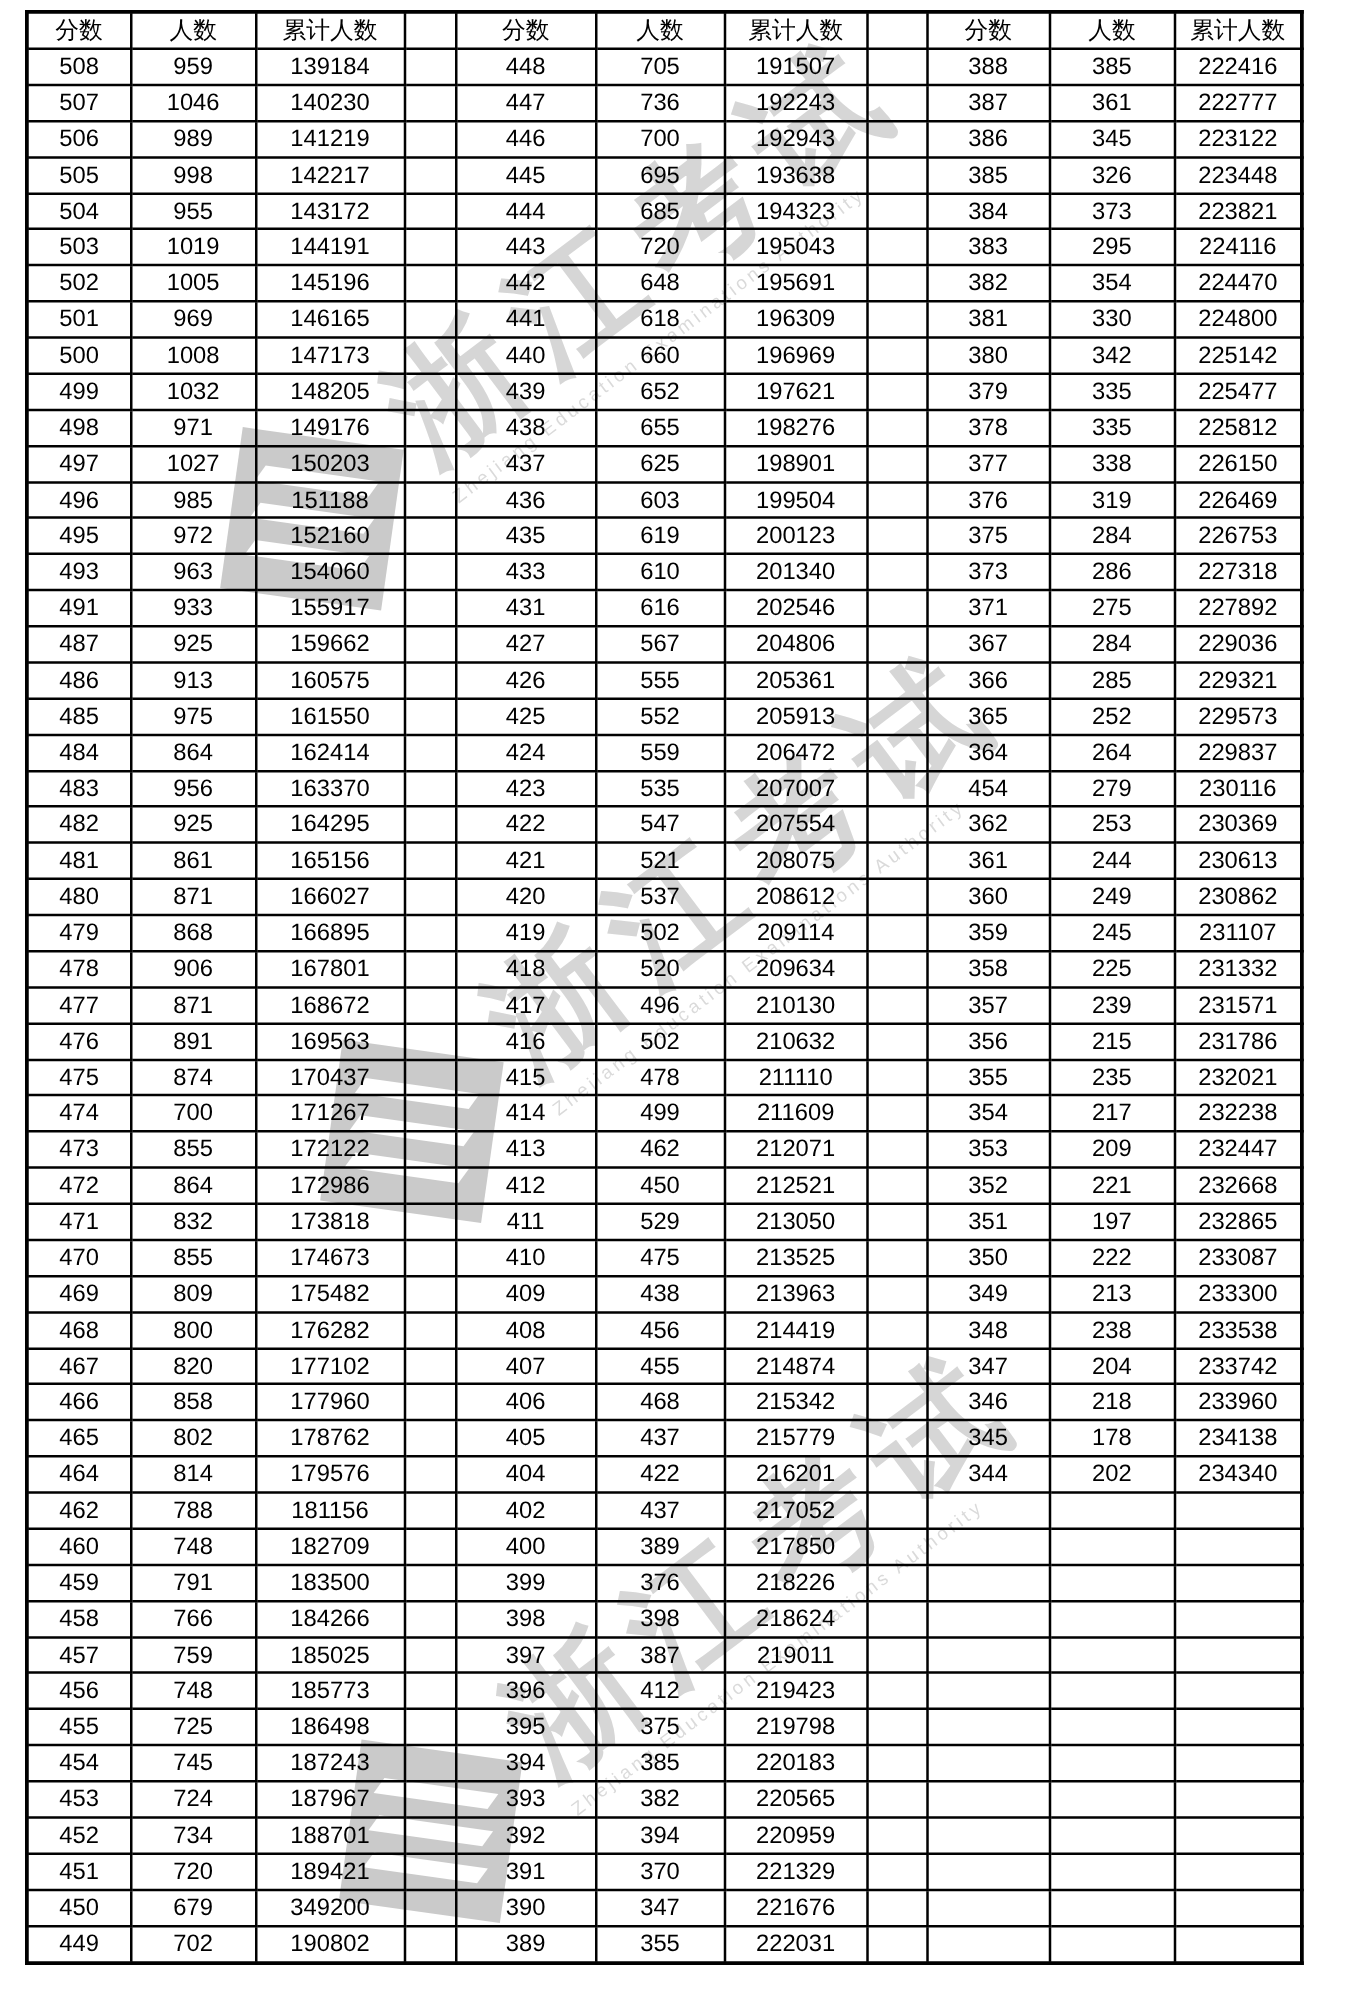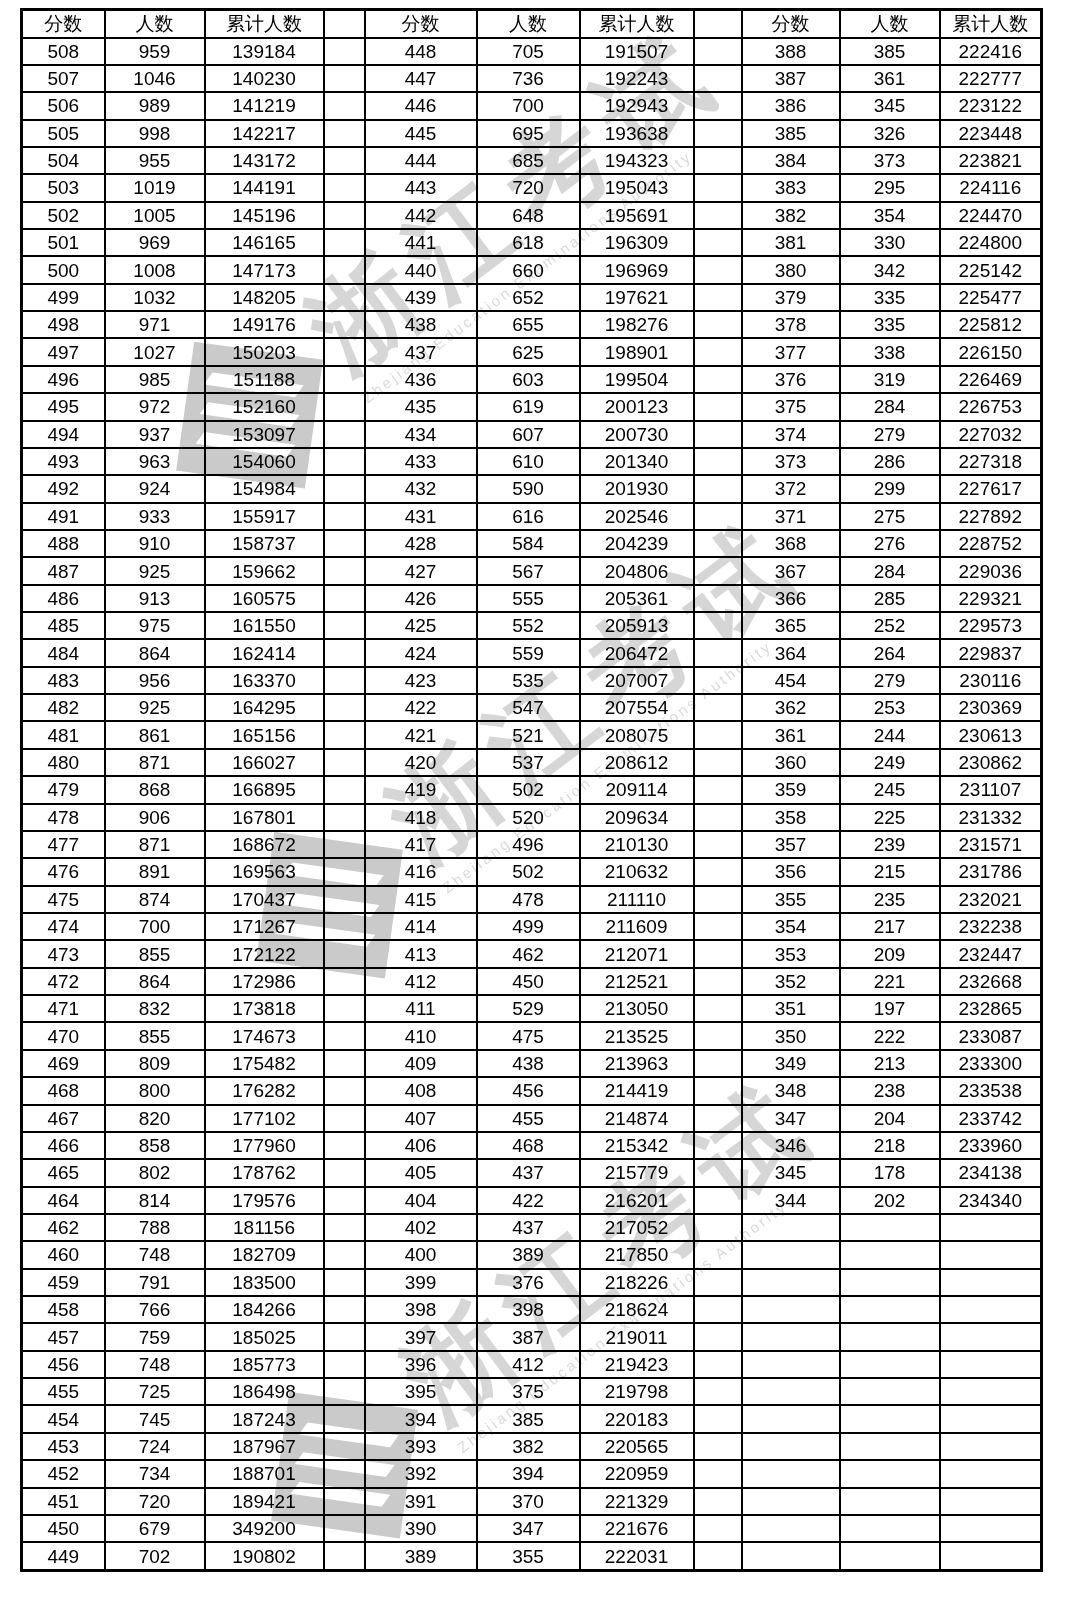--- a/index.html
+++ b/index.html
@@ -343,83 +343,44 @@
         <td data-name="separator-cell"></td>
         <td data-name="score-cell">435</td>
         <td data-name="count-cell">619</td>
         <td data-name="cumulative-cell">200123</td>
         <td data-name="separator-cell"></td>
         <td data-name="score-cell">375</td>
         <td data-name="count-cell">284</td>
         <td data-name="cumulative-cell">226753</td>
       </tr>
       <tr data-name="table-row">
-        <td data-name="score-cell">494</td>
-        <td data-name="count-cell">937</td>
-        <td data-name="cumulative-cell">153097</td>
-        <td data-name="separator-cell"></td>
-        <td data-name="score-cell">434</td>
-        <td data-name="count-cell">607</td>
-        <td data-name="cumulative-cell">200730</td>
-        <td data-name="separator-cell"></td>
-        <td data-name="score-cell">374</td>
-        <td data-name="count-cell">279</td>
-        <td data-name="cumulative-cell">227032</td>
-      </tr>
-      <tr data-name="table-row">
         <td data-name="score-cell">493</td>
         <td data-name="count-cell">963</td>
         <td data-name="cumulative-cell">154060</td>
         <td data-name="separator-cell"></td>
         <td data-name="score-cell">433</td>
         <td data-name="count-cell">610</td>
         <td data-name="cumulative-cell">201340</td>
         <td data-name="separator-cell"></td>
         <td data-name="score-cell">373</td>
         <td data-name="count-cell">286</td>
         <td data-name="cumulative-cell">227318</td>
       </tr>
       <tr data-name="table-row">
-        <td data-name="score-cell">492</td>
-        <td data-name="count-cell">924</td>
-        <td data-name="cumulative-cell">154984</td>
-        <td data-name="separator-cell"></td>
-        <td data-name="score-cell">432</td>
-        <td data-name="count-cell">590</td>
-        <td data-name="cumulative-cell">201930</td>
-        <td data-name="separator-cell"></td>
-        <td data-name="score-cell">372</td>
-        <td data-name="count-cell">299</td>
-        <td data-name="cumulative-cell">227617</td>
-      </tr>
-      <tr data-name="table-row">
         <td data-name="score-cell">491</td>
         <td data-name="count-cell">933</td>
         <td data-name="cumulative-cell">155917</td>
         <td data-name="separator-cell"></td>
         <td data-name="score-cell">431</td>
         <td data-name="count-cell">616</td>
         <td data-name="cumulative-cell">202546</td>
         <td data-name="separator-cell"></td>
         <td data-name="score-cell">371</td>
         <td data-name="count-cell">275</td>
         <td data-name="cumulative-cell">227892</td>
-      </tr>
-      <tr data-name="table-row">
-        <td data-name="score-cell">488</td>
-        <td data-name="count-cell">910</td>
-        <td data-name="cumulative-cell">158737</td>
-        <td data-name="separator-cell"></td>
-        <td data-name="score-cell">428</td>
-        <td data-name="count-cell">584</td>
-        <td data-name="cumulative-cell">204239</td>
-        <td data-name="separator-cell"></td>
-        <td data-name="score-cell">368</td>
-        <td data-name="count-cell">276</td>
-        <td data-name="cumulative-cell">228752</td>
       </tr>
       <tr data-name="table-row">
         <td data-name="score-cell">487</td>
         <td data-name="count-cell">925</td>
         <td data-name="cumulative-cell">159662</td>
         <td data-name="separator-cell"></td>
         <td data-name="score-cell">427</td>
         <td data-name="count-cell">567</td>
         <td data-name="cumulative-cell">204806</td>
         <td data-name="separator-cell"></td>

